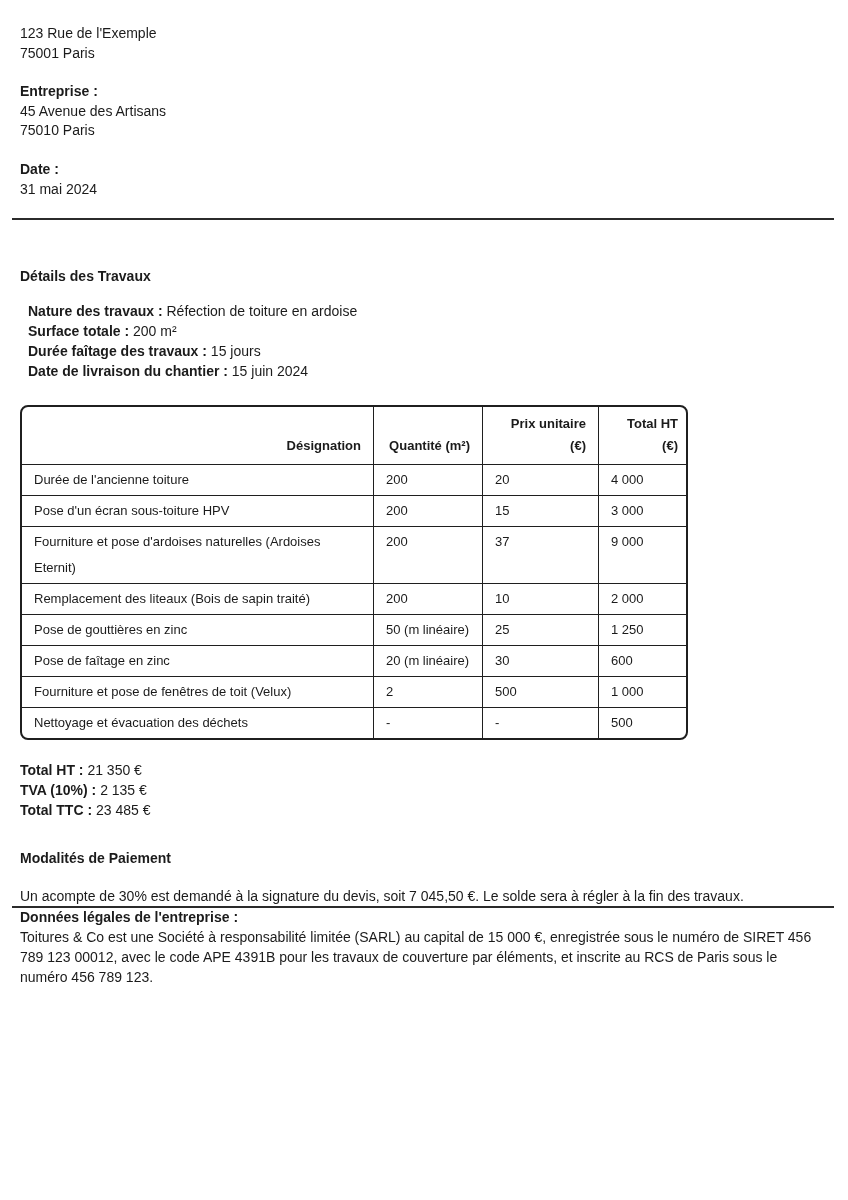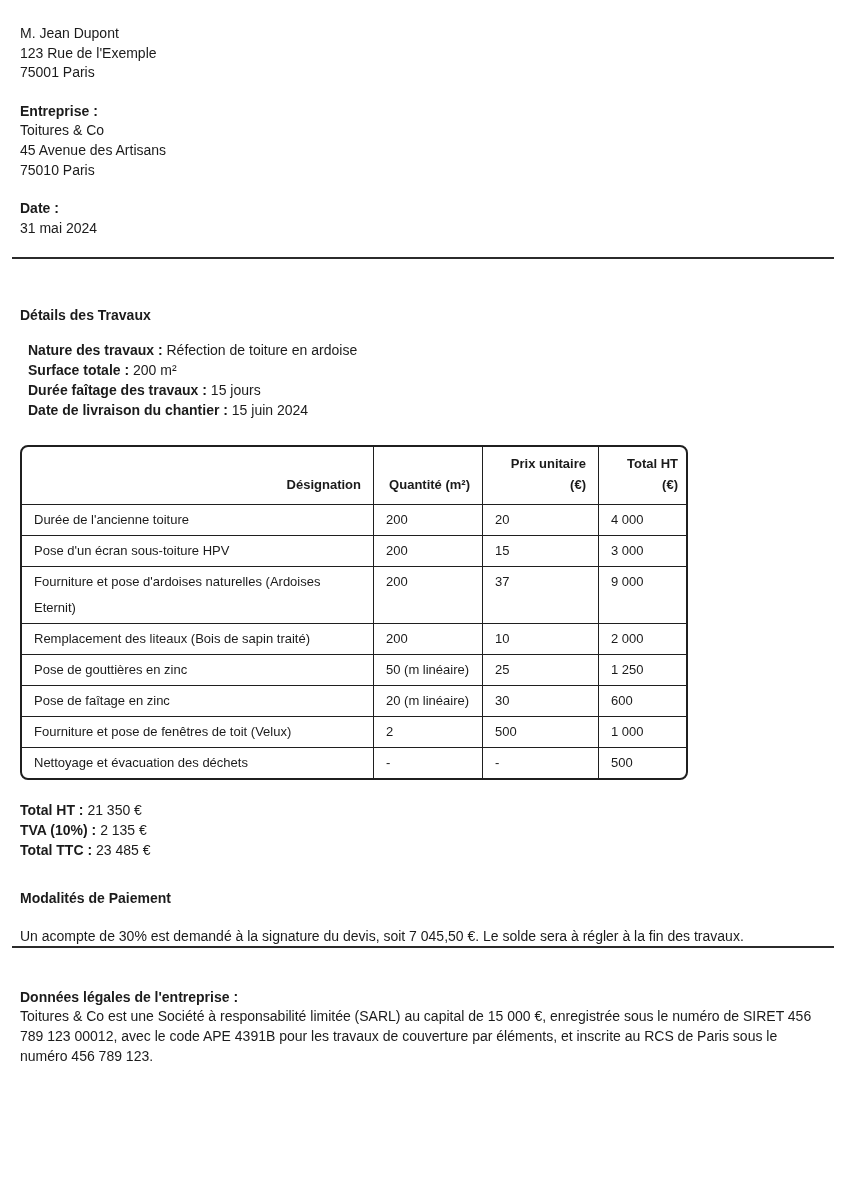--- a/index.html
+++ b/index.html
@@ -26,21 +26,21 @@
     font-size: 14px;
     font-weight: 700;
     margin-top: 44px;
     line-height: 24px;
   }
   .fields { margin-top: 14px; }
   .fields .line { line-height: 19.8px; padding-left: 8px; }
   .totals { margin-top: 20px; }
   .totals .line { line-height: 20px; }
   .para { margin-top: 16px; line-height: 20px; }
-  .legal { margin-top: 40px; }
+  .legal { }
   .legal .line, .legal .para2 { line-height: 19.8px; }
   .legal .para2 { margin-top: 0; }
 
   
   .tablewrap {
     margin-top: 24px;
     width: 668px;
     border: 2px solid #1f1f1f;
     border-radius: 8px;
     overflow: hidden;
@@ -72,28 +72,26 @@
   }
   tbody td { border-top: 1.5px solid #1f1f1f; }
   th + th, td + td { border-left: 1px solid #1f1f1f; }
 </style>
 </head>
 <body>
 
 <div class="page">
 
   <div class="info-block">
-    <div class="line">M. Jean Dupont</div>
     <div class="line">123 Rue de l'Exemple</div>
     <div class="line">75001 Paris</div>
   </div>
 
   <div class="info-block">
     <div class="line b">Entreprise :</div>
-    <div class="line">Toitures &amp; Co</div>
     <div class="line">45 Avenue des Artisans</div>
     <div class="line">75010 Paris</div>
   </div>
 
   <div class="info-block">
     <div class="line b">Date :</div>
     <div class="line">31 mai 2024</div>
   </div>
 
   <hr class="rule rule-top">

